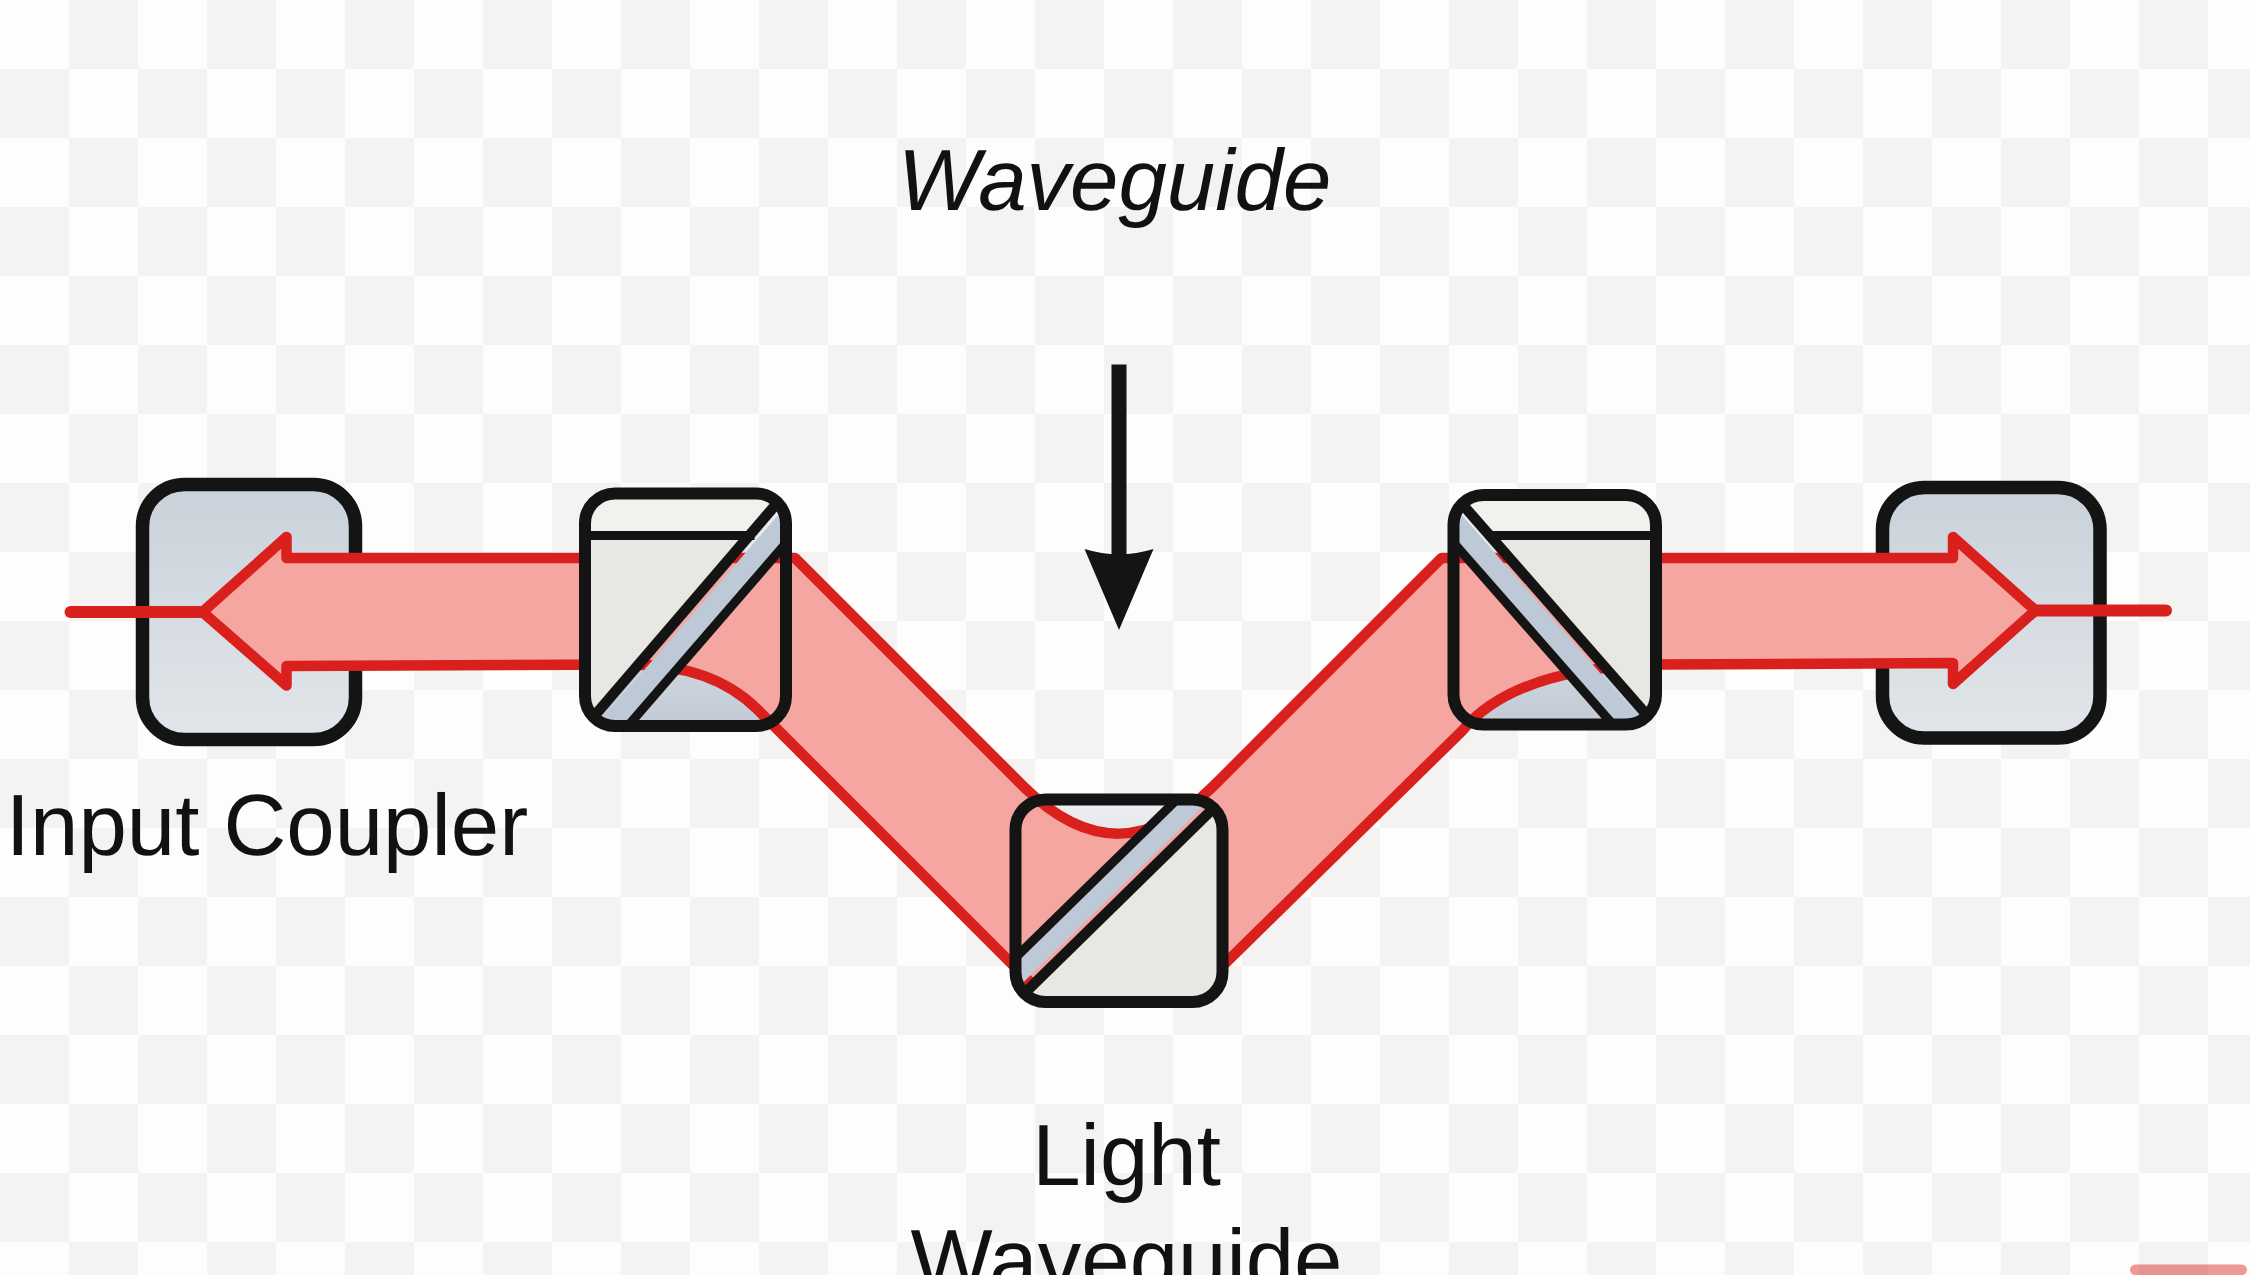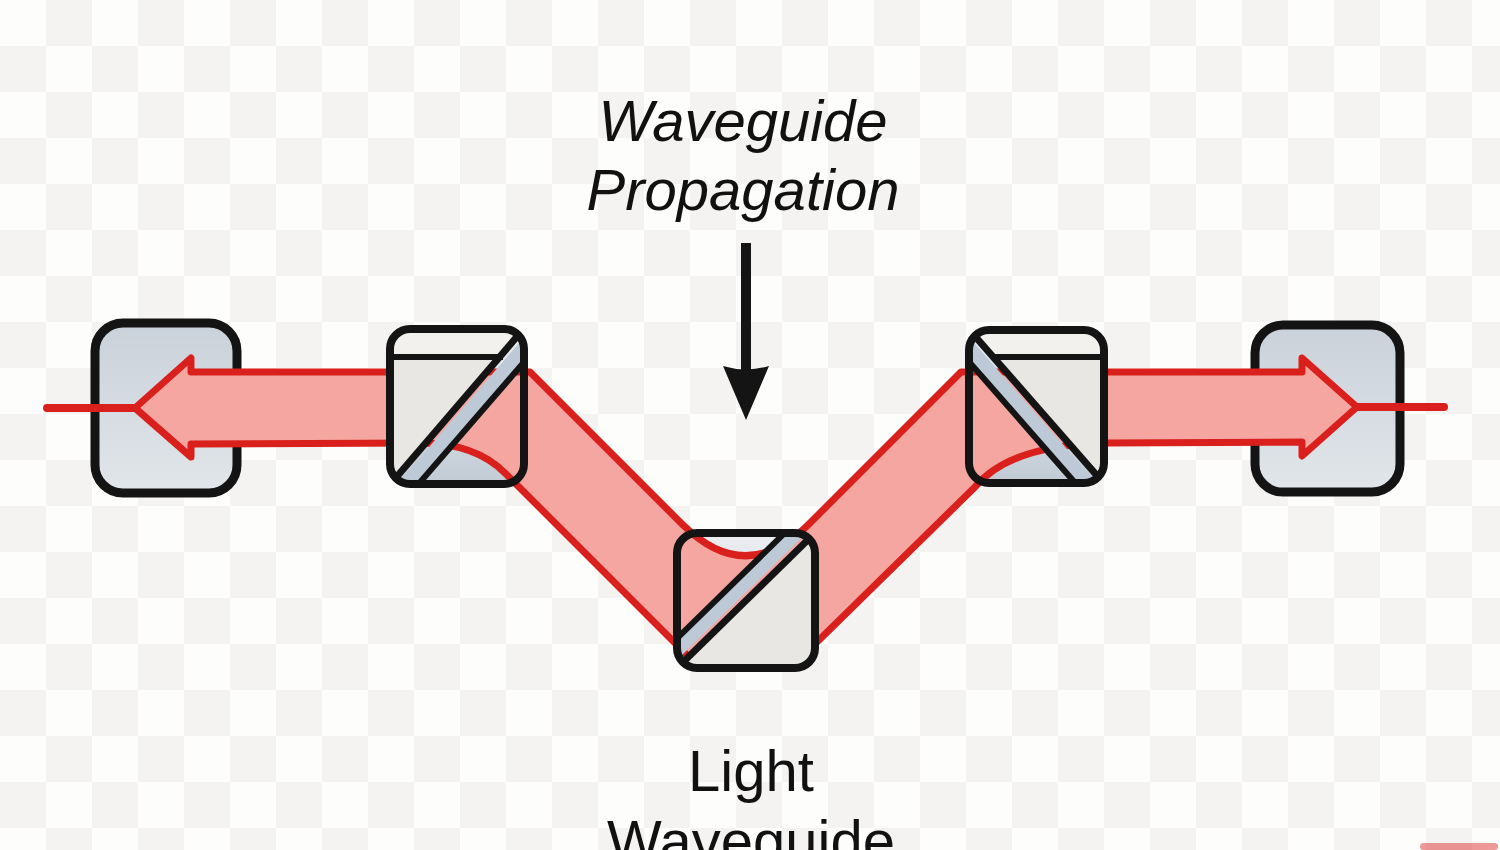--- a/index.html
+++ b/index.html
@@ -99,23 +99,23 @@
     <g>
       <line x1="746" y1="243" x2="746" y2="373" stroke="var(--ink,#141414)" stroke-width="10"></line>
       <path d="M723,366 Q746,373 769,366 L746,420 Z" fill="var(--ink,#141414)"></path>
     </g>
 
     <rect x="1420" y="843" width="78" height="7" rx="3.5" fill="var(--beam-red,#d9201c)" opacity="0.45"></rect>
   </svg>
 
   <div class="label label-two-line" id="title" style="left:743px;top:86px;font-style:italic;">
     <div>Waveguide</div>
-    <div>Propagation</div>
   </div>
 
+  <div class="label" id="input-label" style="left:178px;top:517px;">Input Coupler</div>
 
 
   <div class="label" id="light-label" style="left:751px;top:692px;">
     <div>Light</div>
     <div>Waveguide</div>
   </div>
 
 </div>
 
 </body></html>

